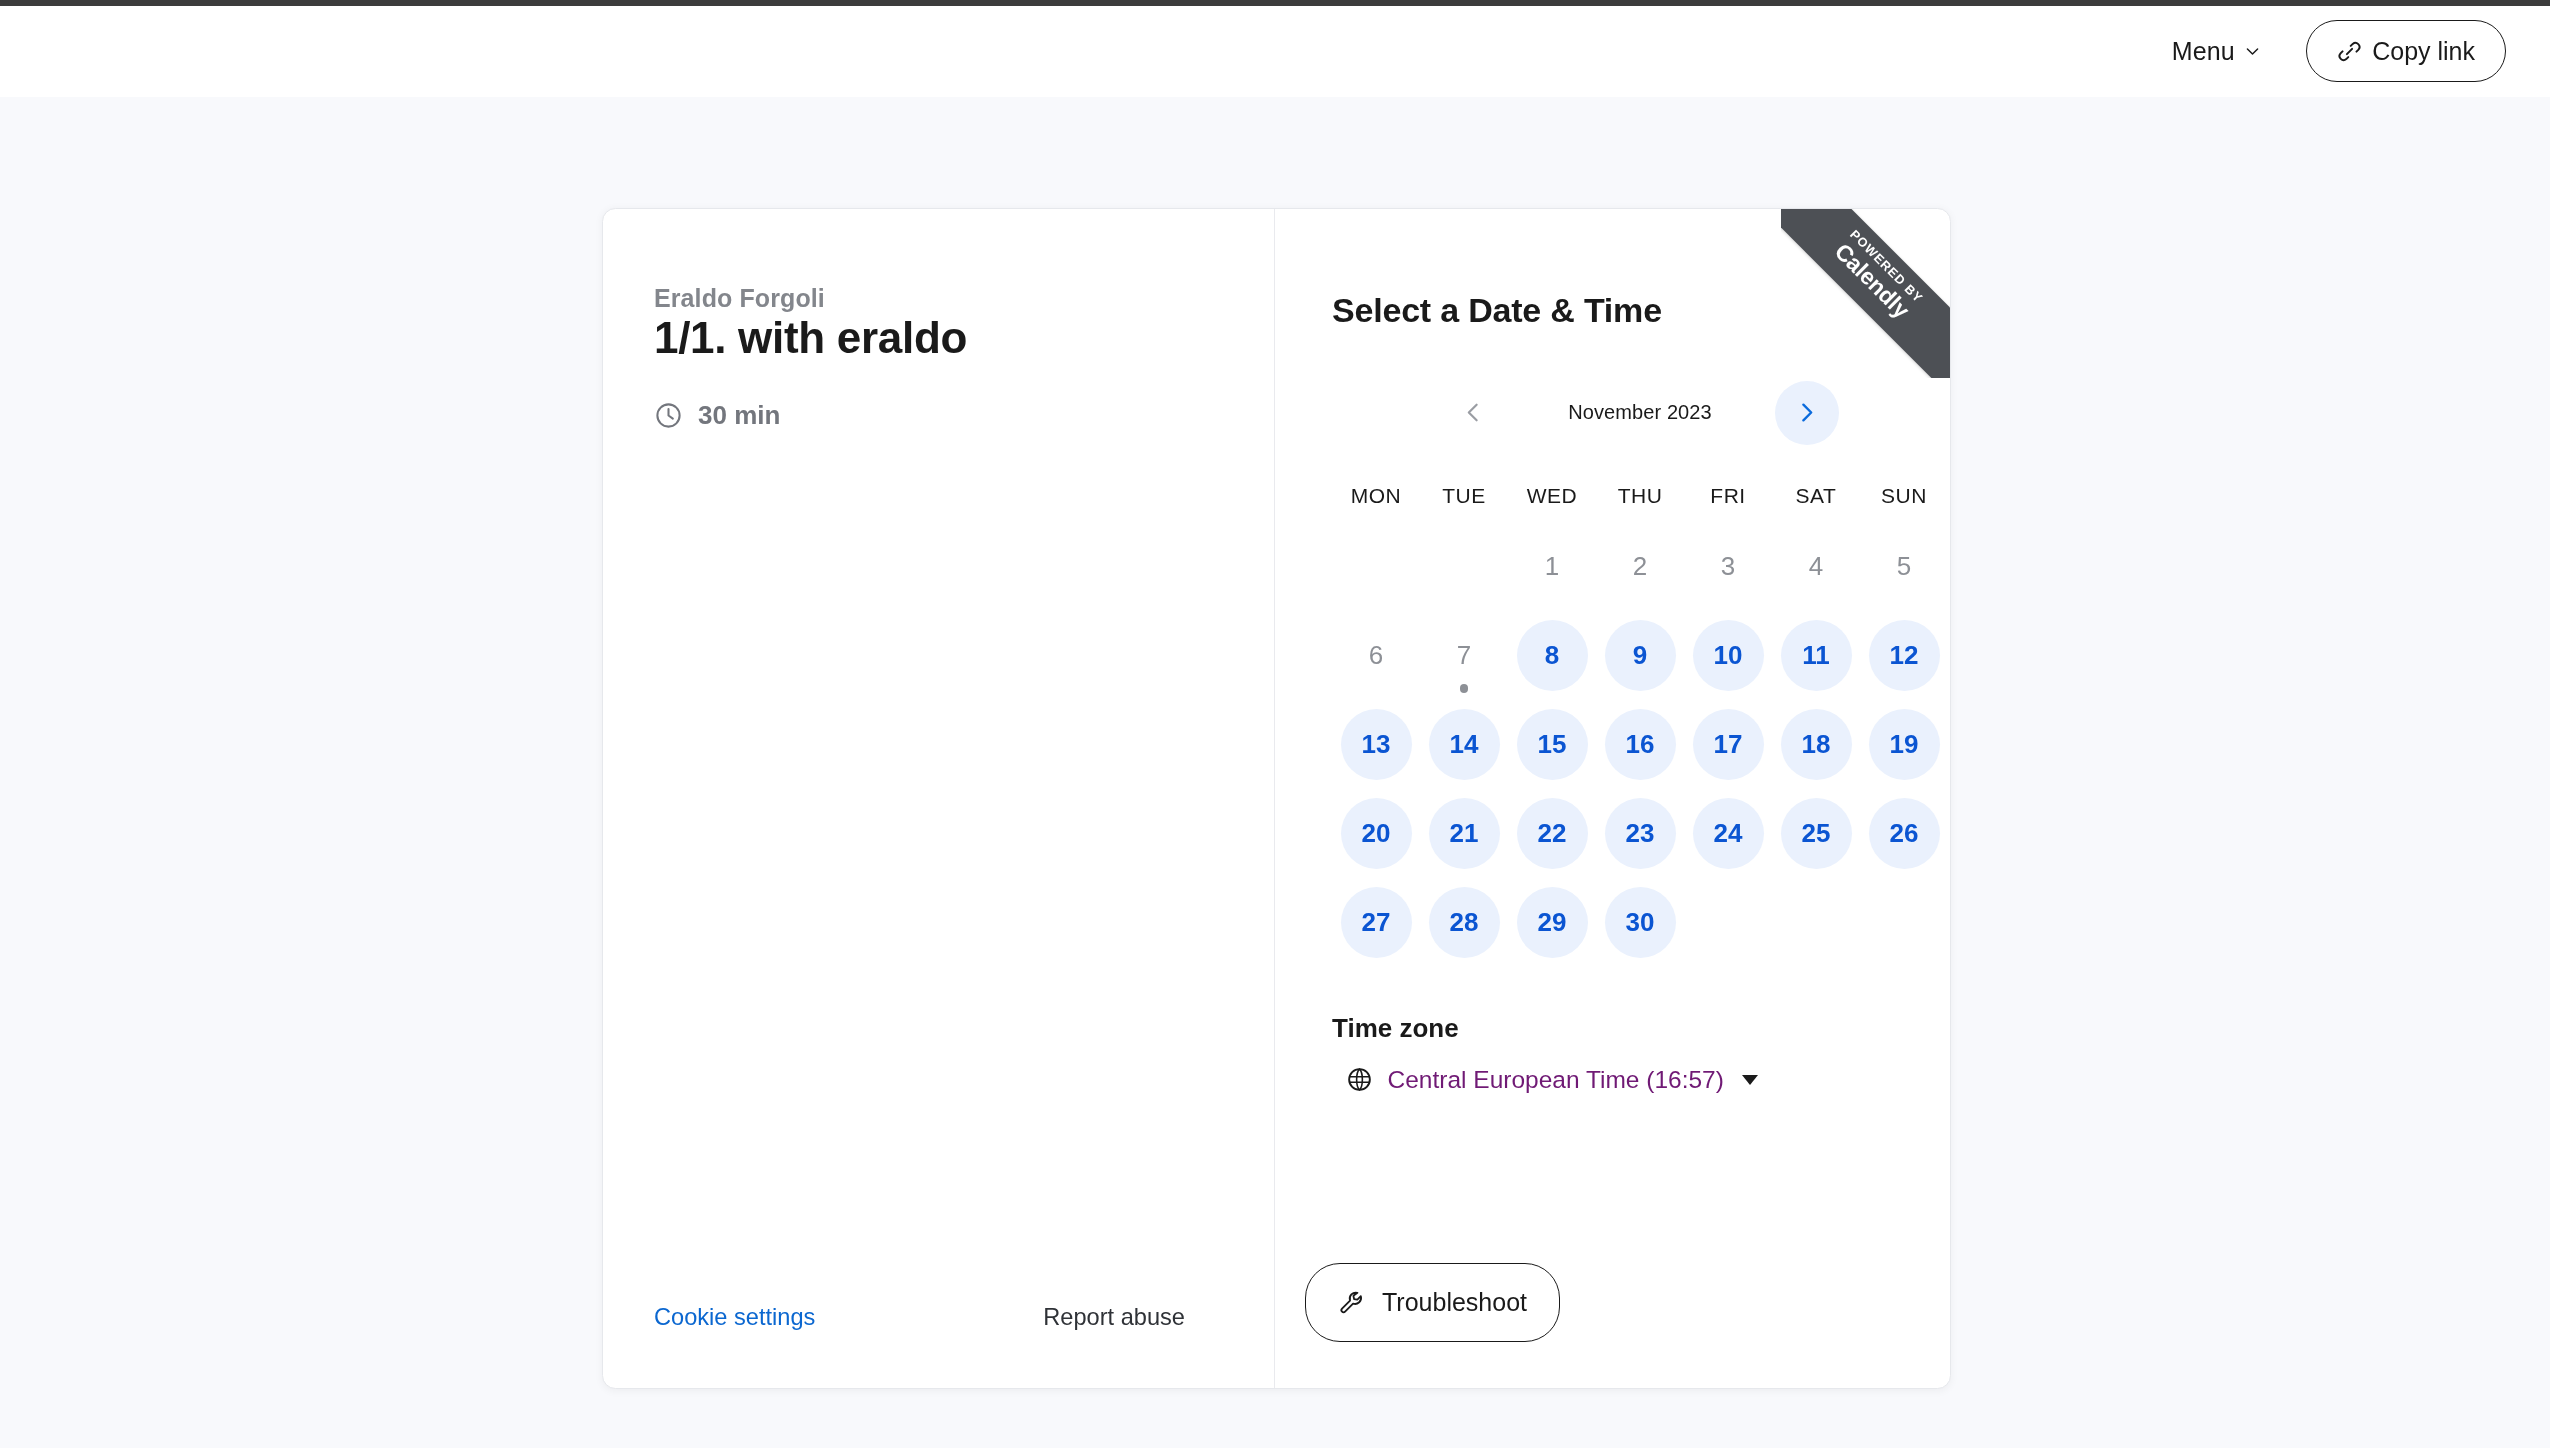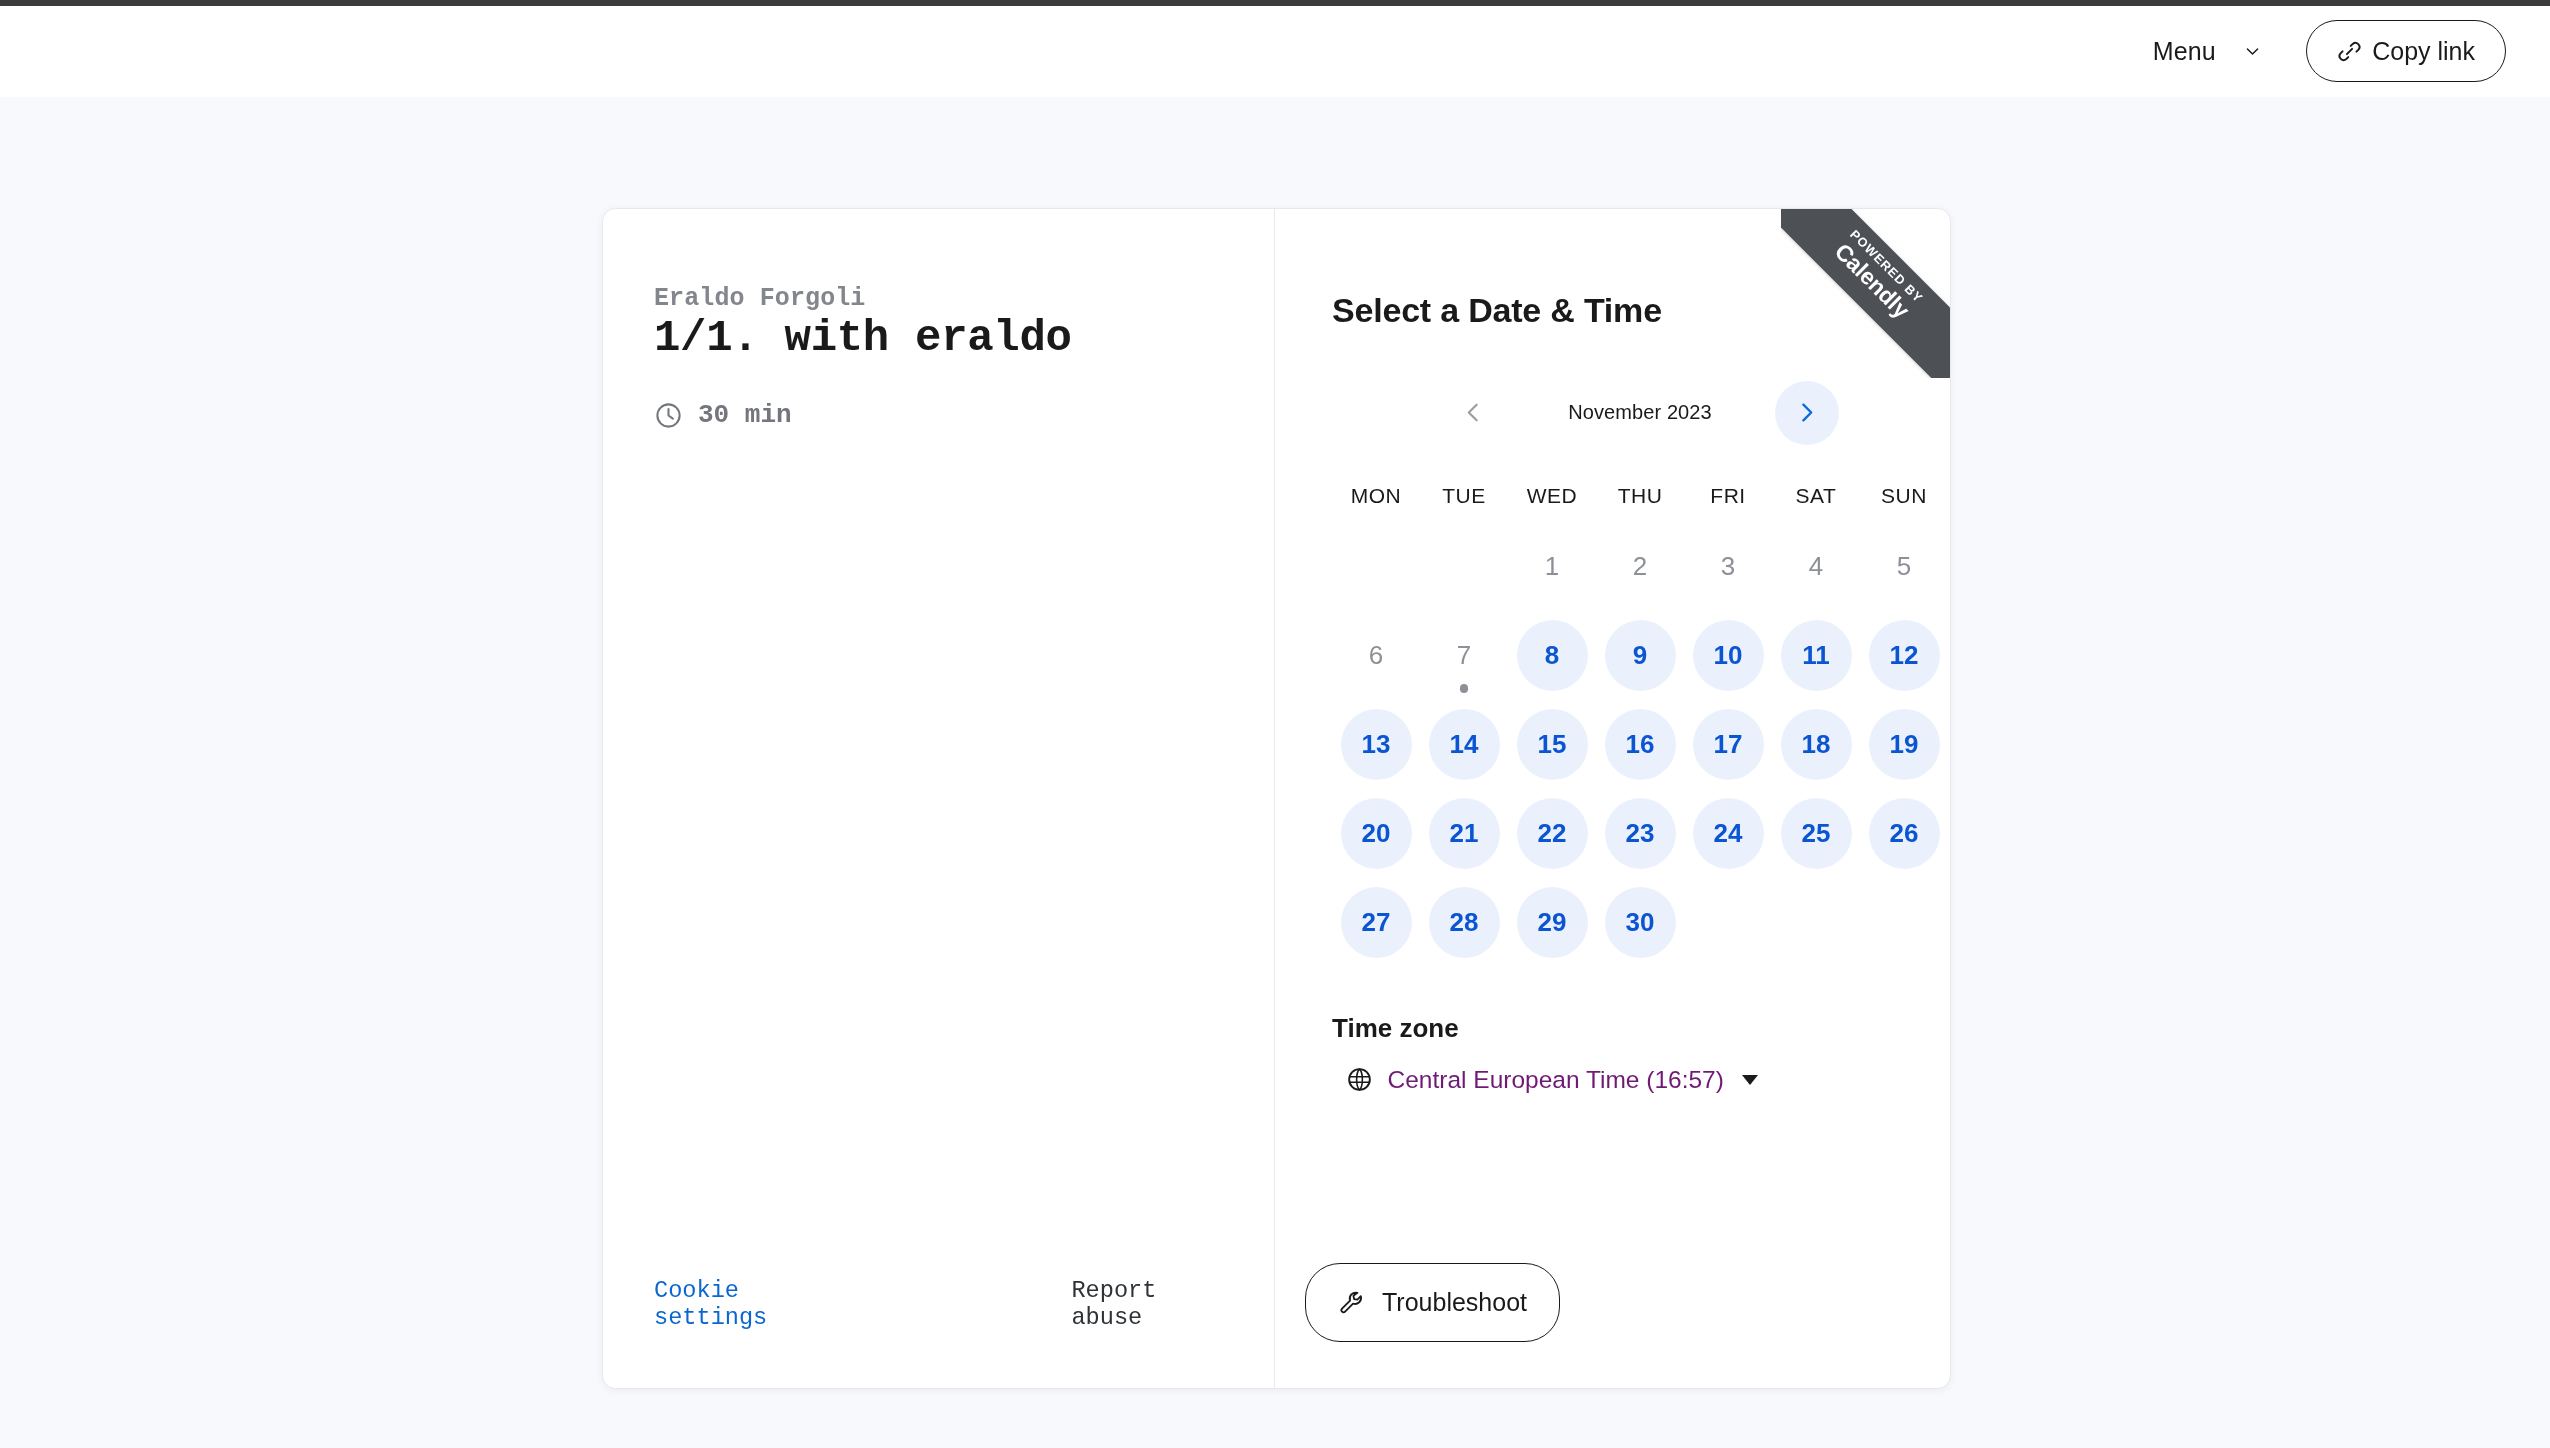--- a/index.html
+++ b/index.html
@@ -39,21 +39,21 @@
     background: #ffffff;
     display: flex;
     align-items: center;
     justify-content: flex-end;
     padding-right: 44px;
   }
 
   .menu-btn {
     display: flex;
     align-items: center;
-    gap: 28px;
+    gap: 9px;
     font-size: 25px;
     color: #1a1a1a;
     letter-spacing: 0.1px;
     cursor: pointer;
     padding: 6.7px 8.4px;
   }
   .chevron-down {
     width: 17px; height: 17px;
     display: inline-block;
   }
@@ -90,21 +90,20 @@
     overflow: hidden;
   }
 
   
   .left-panel {
     position: relative;
     width: 672px;
     height: 100%;
     border-right: 0.8px solid #e9eaee;
     padding: 40px 71px 0 51px;
-    font-family: Liberation Mono, monospace;
   }
 
   .host-name {
     font-size: 25px;
     font-weight: bold;
     color: #83868c;
     letter-spacing: 0.1px;
     margin-top: 35px;
   }
 

